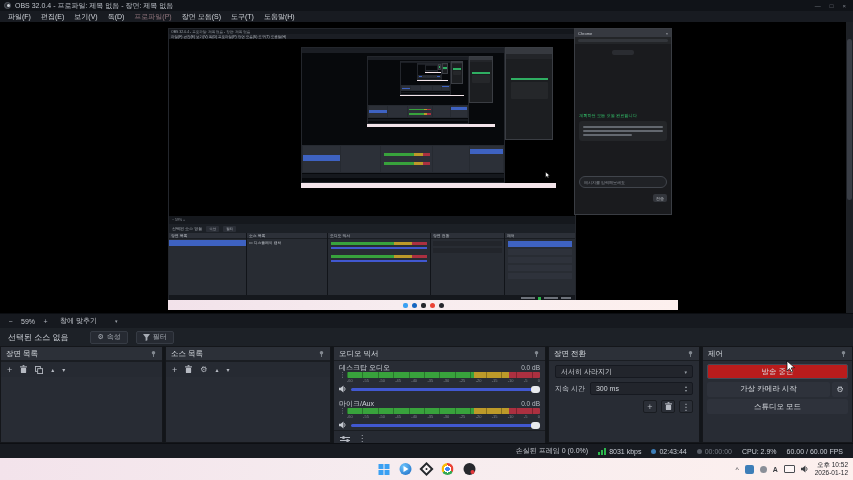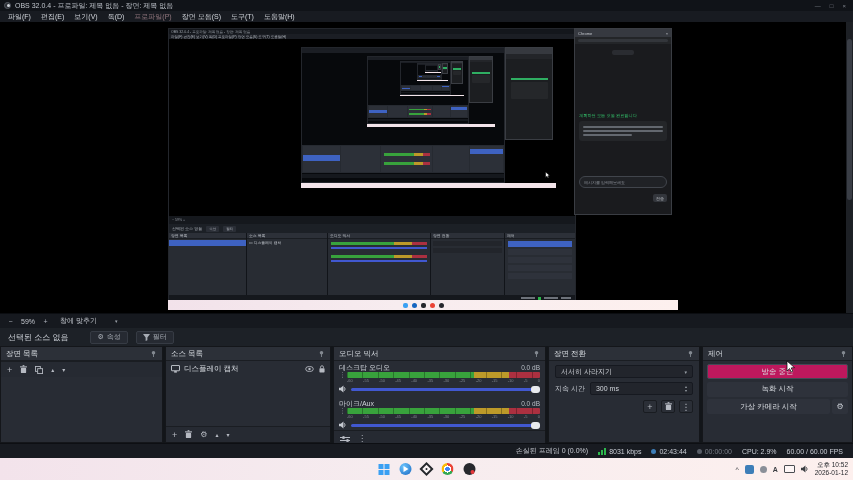--- a/index.html
+++ b/index.html
@@ -113,21 +113,21 @@
         padding:0 5px;font-size:7px;color:#d2d6dc;}
   .spin .arrows{margin-left:auto;display:flex;flex-direction:column;line-height:4px;font-size:4px;color:#9aa0a8;}
   .trow{display:flex;justify-content:flex-end;gap:4px;margin-top:5px;}
   .tbtn{width:14px;height:13px;background:#2b2f37;border:1px solid #191c21;border-radius:2px;display:flex;
         align-items:center;justify-content:center;color:#b6bac2;font-size:9px;}
 
   
   .ctl-body{padding:3px 4px;}
   .cbtn{height:15px;background:#2e323b;border-radius:2px;display:flex;align-items:center;justify-content:center;
         font-size:7.5px;color:#d9dce1;margin-bottom:2.5px;}
-  .cbtn.hov{background:#be185d;border:1px solid #444a56;}
+  .cbtn.hov{background:#b91c1c;border:1px solid #444a56;}
   .vcam-row{display:flex;gap:2px;margin-bottom:2.5px;}
   .vcam-row .cbtn{flex:1;margin:0;}
   .gearbtn{width:16px;height:15px;background:#2e323b;border-radius:2px;display:flex;align-items:center;
            justify-content:center;color:#c6cad1;font-size:8px;}
 
   
   .statusbar{position:absolute;left:0;top:443px;right:0;height:15px;background:#181b21;border-top:1px solid #0d0f13;
              display:flex;align-items:center;justify-content:flex-end;gap:10px;padding:0 10px;font-size:7px;color:#c9cdd4;}
   .sb-item{display:flex;align-items:center;gap:3px;}
   .sigbars{display:flex;align-items:flex-end;gap:1px;}
@@ -465,39 +465,20 @@
       </div>
     </div>
 
     <div class="dock" style="left:165px;width:166px;">
       <div class="dock-h">
         <span>소스 목록</span>
         <svg class="pin" width="7" height="7" viewBox="0 0 8 8">
             <circle cx="4" cy="3" r="2" fill="#9aa0a8"></circle>
             <rect x="3.5" y="4" width="1" height="4" fill="#9aa0a8"></rect>
           </svg>
-      </div>
-      <div class="dock-b">
-        <div class="src-item">
-          <svg width="9" height="8" viewBox="0 0 10 9">
-              <rect x="0.5" y="0.5" width="9" height="6" rx="0.5" fill="none" stroke="#cfd3da"></rect>
-              <rect x="3.5" y="7" width="3" height="1.5" fill="#cfd3da"></rect>
-            </svg>
-          <span>디스플레이 캡처</span>
-          <span class="right">
-            <svg width="9" height="6" viewBox="0 0 10 7">
-                <ellipse cx="5" cy="3.5" rx="4.5" ry="3" fill="none" stroke="#b6bac2"></ellipse>
-                <circle cx="5" cy="3.5" r="1.4" fill="#b6bac2"></circle>
-              </svg>
-            <svg width="6" height="8" viewBox="0 0 7 9">
-                <rect x="0.5" y="3.5" width="6" height="5" rx="0.8" fill="#b6bac2"></rect>
-                <path d="M1.8 3.5 V2.4 a1.7 1.7 0 0 1 3.4 0 V3.5" fill="none" stroke="#b6bac2"></path>
-              </svg>
-          </span>
-        </div>
       </div>
       <div class="dock-f">
         <span>+</span>
         <svg width="7" height="9" viewBox="0 0 8 10">
             <rect x="1" y="3" width="6" height="6" rx="1" fill="#b6bac2"></rect>
             <rect x="0" y="1.4" width="8" height="1.2" fill="#b6bac2"></rect>
             <rect x="3" y="0" width="2" height="1.4" fill="#b6bac2"></rect>
           </svg>
         <span style="font-size:8px;">⚙</span>
         <span class="tri">▴</span>
@@ -638,25 +619,25 @@
     <div class="dock" style="left:702px;width:151px;">
       <div class="dock-h">
         <span>제어</span>
         <svg class="pin" width="7" height="7" viewBox="0 0 8 8">
             <circle cx="4" cy="3" r="2" fill="#9aa0a8"></circle>
             <rect x="3.5" y="4" width="1" height="4" fill="#9aa0a8"></rect>
           </svg>
       </div>
       <div class="dock-b ctl-body">
         <div class="cbtn hov">방송 중단</div>
-        <div class="cbtn">녹화 시작</div>
         <div class="vcam-row">
           <div class="cbtn">가상 카메라 시작</div>
           <div class="gearbtn">⚙</div>
         </div>
+        <div class="cbtn">스튜디오 모드</div>
       </div>
     </div>
   </div>
 
   <div class="statusbar">
     <span class="sb-item">손실된 프레임 0 (0.0%)</span>
     <span class="sb-item">
       <span class="sigbars">
           <i style="height:3px;"></i>
           <i style="height:5px;"></i>

